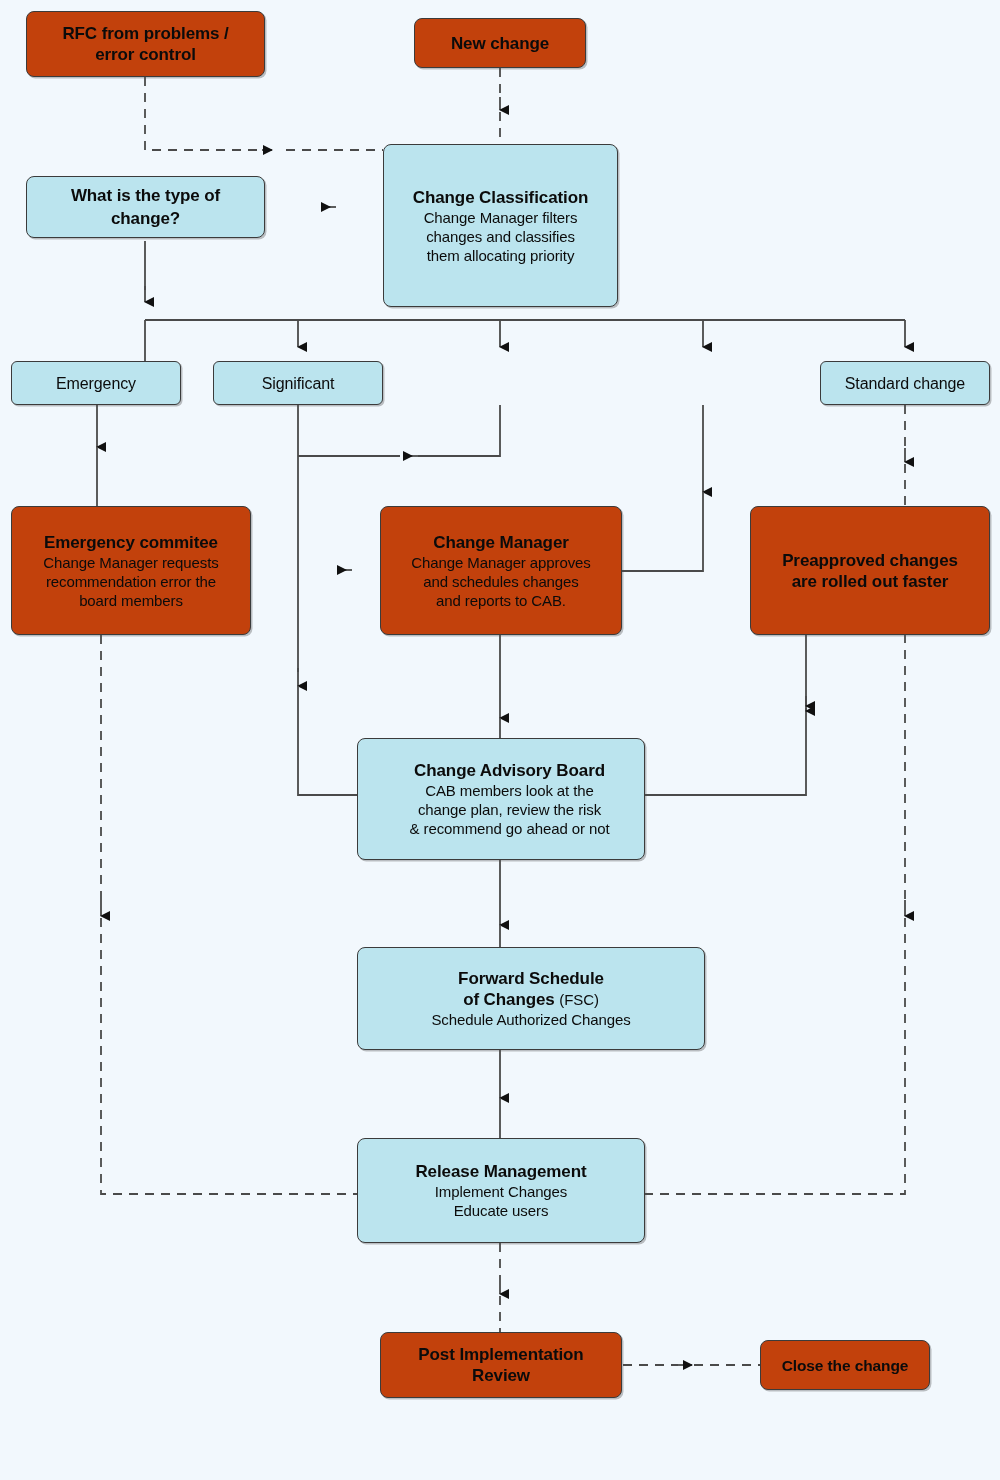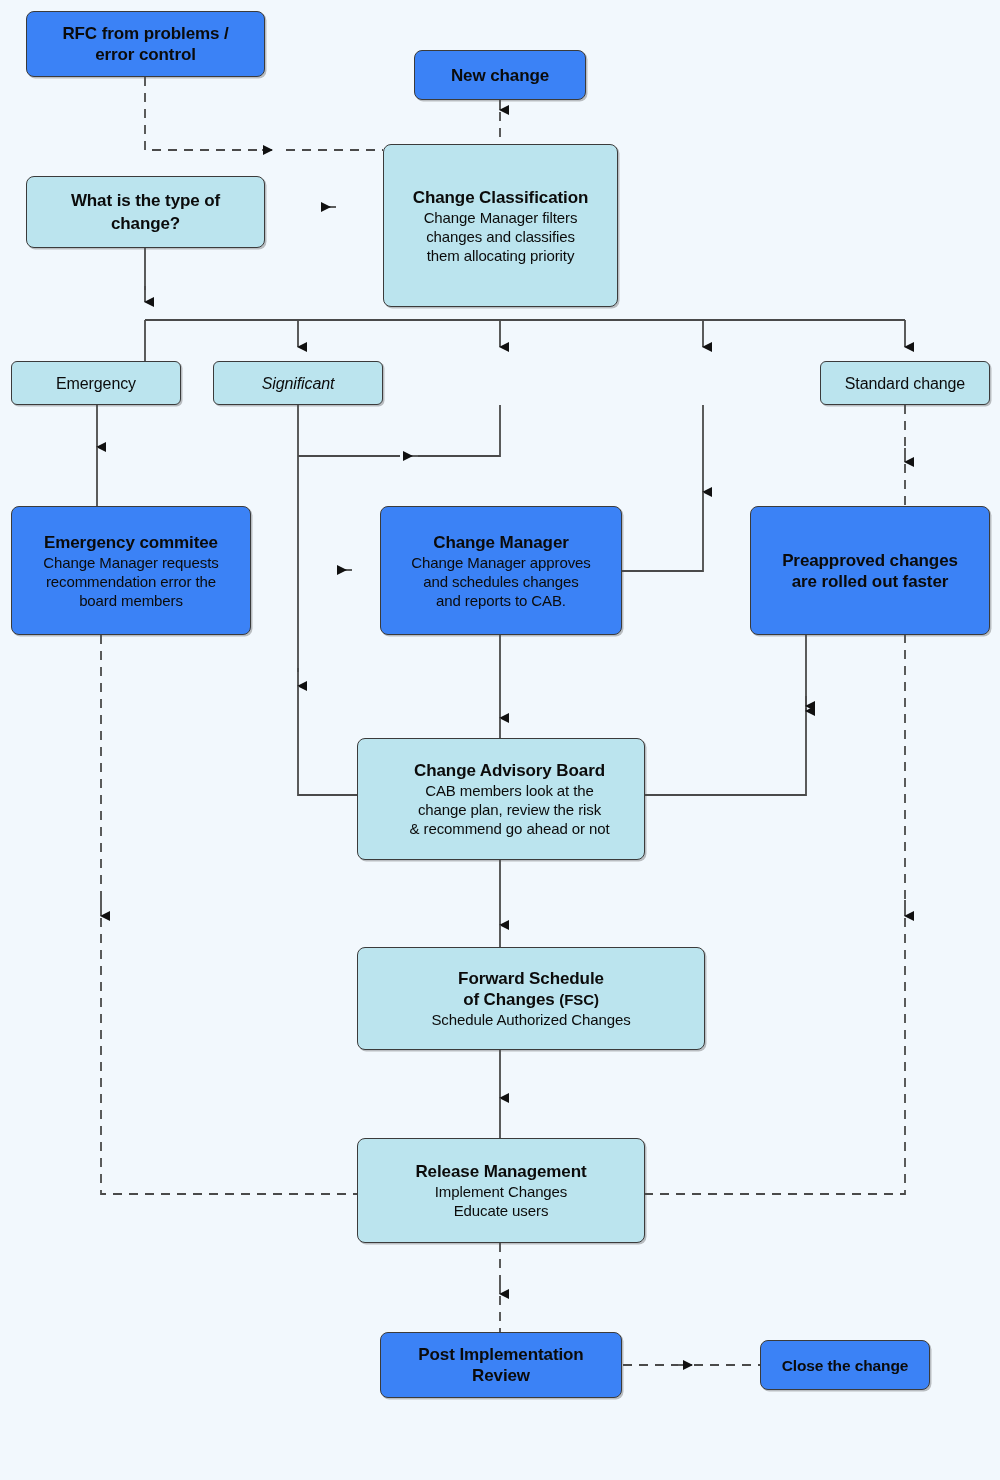--- a/index.html
+++ b/index.html
@@ -21,39 +21,39 @@
     border-radius:8px;
     display:flex;
     flex-direction:column;
     align-items:center;
     justify-content:center;
     text-align:center;
     color:#0b0b0b;
     box-shadow:1.5px 1.5px 0 rgba(80,80,80,.35);
     padding:2px 6px;
   }
-  .node.yellow{background:#3b82f6;}
+  .node.yellow{background:#c2410c;}
   .node.blue{background:#bbe4ee;}
   .node .ttl{
     font-weight:bold;
     font-size:17px;
     line-height:21px;
     letter-spacing:-0.1px;
   }
   .node .sub{
     font-weight:normal;
     font-size:15px;
     line-height:19px;
     letter-spacing:-0.1px;
   }
   .node.small-ttl .ttl{font-size:15.5px;line-height:19px;}
   .node.cat{border-radius:6px;}
   .node.cat .ttl{font-weight:normal;font-size:16px;}
   .node.q .ttl{font-size:17px;line-height:23px;}
-  .fsc-inline{font-weight:bold;font-size:15px;}
+  .fsc-inline{font-weight:normal;font-size:15px;}
 </style>
 </head>
 <body>
 
 <div id="canvas">
 
   <svg class="edges" viewBox="0 0 1000 1480">
     <defs>
       <marker id="ah-down" markerWidth="12" markerHeight="12" refX="5" refY="9" orient="auto" markerUnits="userSpaceOnUse">
         <path d="M0,0 L10,0 L5,10 z" fill="#111"></path>
@@ -139,41 +139,41 @@
       <path d="M678,1365 L692,1365" stroke-dasharray="0" marker-end="url(#ah-right)"></path>
       <path d="M694,1365 L760,1365" stroke-dasharray="9,7"></path>
     </g>
   </svg>
 
   <div class="node yellow" style="left:26px;top:11px;width:239px;height:66px;">
     <div class="ttl">RFC from problems /</div>
     <div class="ttl">error control</div>
   </div>
 
-  <div class="node yellow" style="left:414px;top:18px;width:172px;height:50px;margin-top:32px;">
+  <div class="node yellow" style="left:414px;top:18px;width:172px;height:50px;">
     <div class="ttl">New change</div>
   </div>
 
   <div class="node blue" style="left:383px;top:144px;width:235px;height:163px;">
     <div class="ttl">Change Classification</div>
     <div class="sub">Change Manager filters</div>
     <div class="sub">changes and classifies</div>
     <div class="sub">them allocating priority</div>
   </div>
 
-  <div class="node blue q" style="left:26px;top:176px;width:239px;height:72px;">
+  <div class="node blue q" style="left:26px;top:176px;width:239px;height:62px;">
     <div class="ttl">What is the type of</div>
     <div class="ttl">change?</div>
   </div>
 
   <div class="node blue cat" style="left:11px;top:361px;width:170px;height:44px;">
     <div class="ttl">Emergency</div>
   </div>
 
-  <div class="node blue cat" style="left:213px;top:361px;width:170px;height:44px;font-style:italic;">
+  <div class="node blue cat" style="left:213px;top:361px;width:170px;height:44px;">
     <div class="ttl">Significant</div>
   </div>
 
 
 
   <div class="node blue cat" style="left:820px;top:361px;width:170px;height:44px;">
     <div class="ttl">Standard change</div>
   </div>
 
   <div class="node yellow" style="left:11px;top:506px;width:240px;height:129px;">

